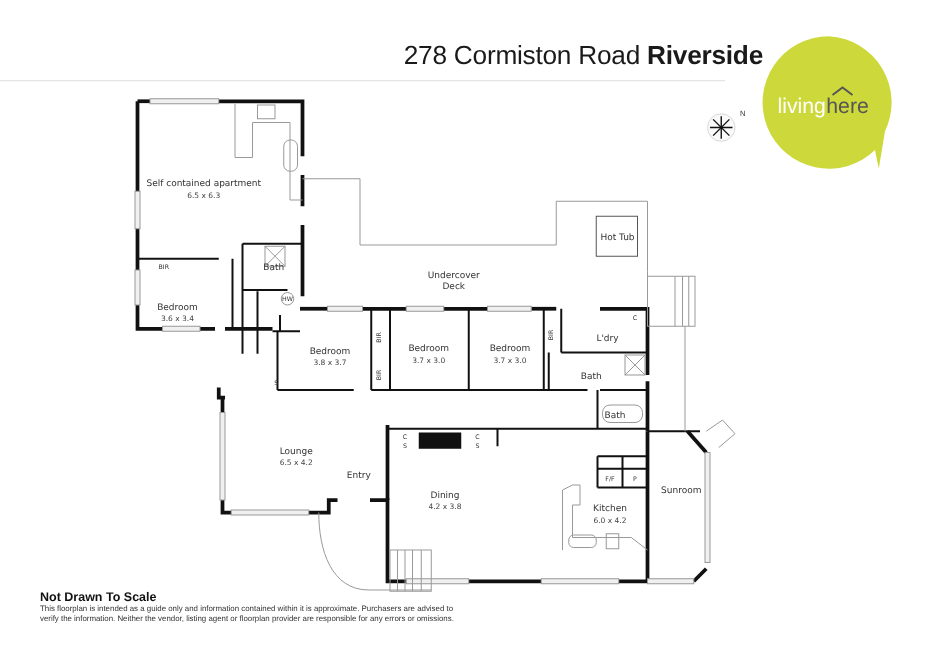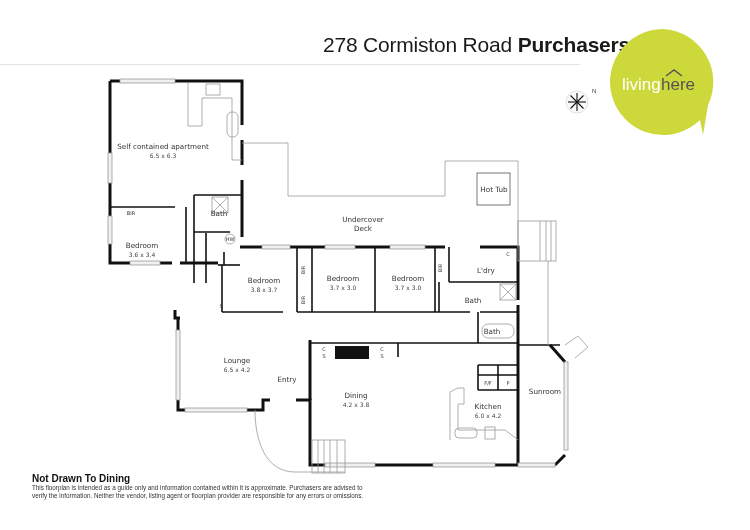--- a/index.html
+++ b/index.html
@@ -15,21 +15,21 @@
   .small-label { font-family:"DejaVu Sans", sans-serif; font-size:5px; fill:#333; text-anchor:middle; }
   .footer { position:absolute; left:32px; top:473px; width:420px; }
   .footer .nds { font-size:10px; font-weight:bold; color:#111; line-height:11px; }
   .footer .disc { font-size:6.3px; color:#333; line-height:7.5px; }
 </style>
 </head>
 <body>
 
 <div class="title">
   <span>278 Cormiston Road</span>
-  <b>Purchasers</b>
+  <b>Riverside</b>
 </div>
 <div class="title-rule"></div>
 
 <svg class="logo" viewBox="0 0 110 110">
   <path d="M55 2 A53 53 0 1 0 92 93 L95 108 L100 78 A53 53 0 0 0 55 2 Z" fill="#cdd93b"></path>
   <text x="14" y="63" font-family="Liberation Sans, sans-serif" font-size="17" fill="#ffffff">living</text>
   <text x="53" y="63" font-family="Liberation Sans, sans-serif" font-size="17" fill="#555555">here</text>
   <path d="M58 49 L66 43 L74 49" fill="none" stroke="#555555" stroke-width="1.5"></path>
 </svg>
 
@@ -201,16 +201,16 @@
     <text class="small-label" x="382" y="351">C</text>
     <text class="small-label" x="382" y="358">S</text>
     <text class="small-label" x="221" y="308">S</text>
     <text class="small-label" x="305" y="270" transform="rotate(-90 305 270)">BIR</text>
     <text class="small-label" x="305" y="300" transform="rotate(-90 305 300)">BIR</text>
     <text class="small-label" x="442" y="268" transform="rotate(-90 442 268)">BIR</text>
   </g>
 </svg>
 
 <div class="footer">
-  <div class="nds">Not Drawn To Dining</div>
+  <div class="nds">Not Drawn To Scale</div>
   <div class="disc">This floorplan is intended as a guide only and information contained within it is approximate. Purchasers are advised to</div>
   <div class="disc">verify the information. Neither the vendor, listing agent or floorplan provider are responsible for any errors or omissions.</div>
 </div>
 
 </body></html>

